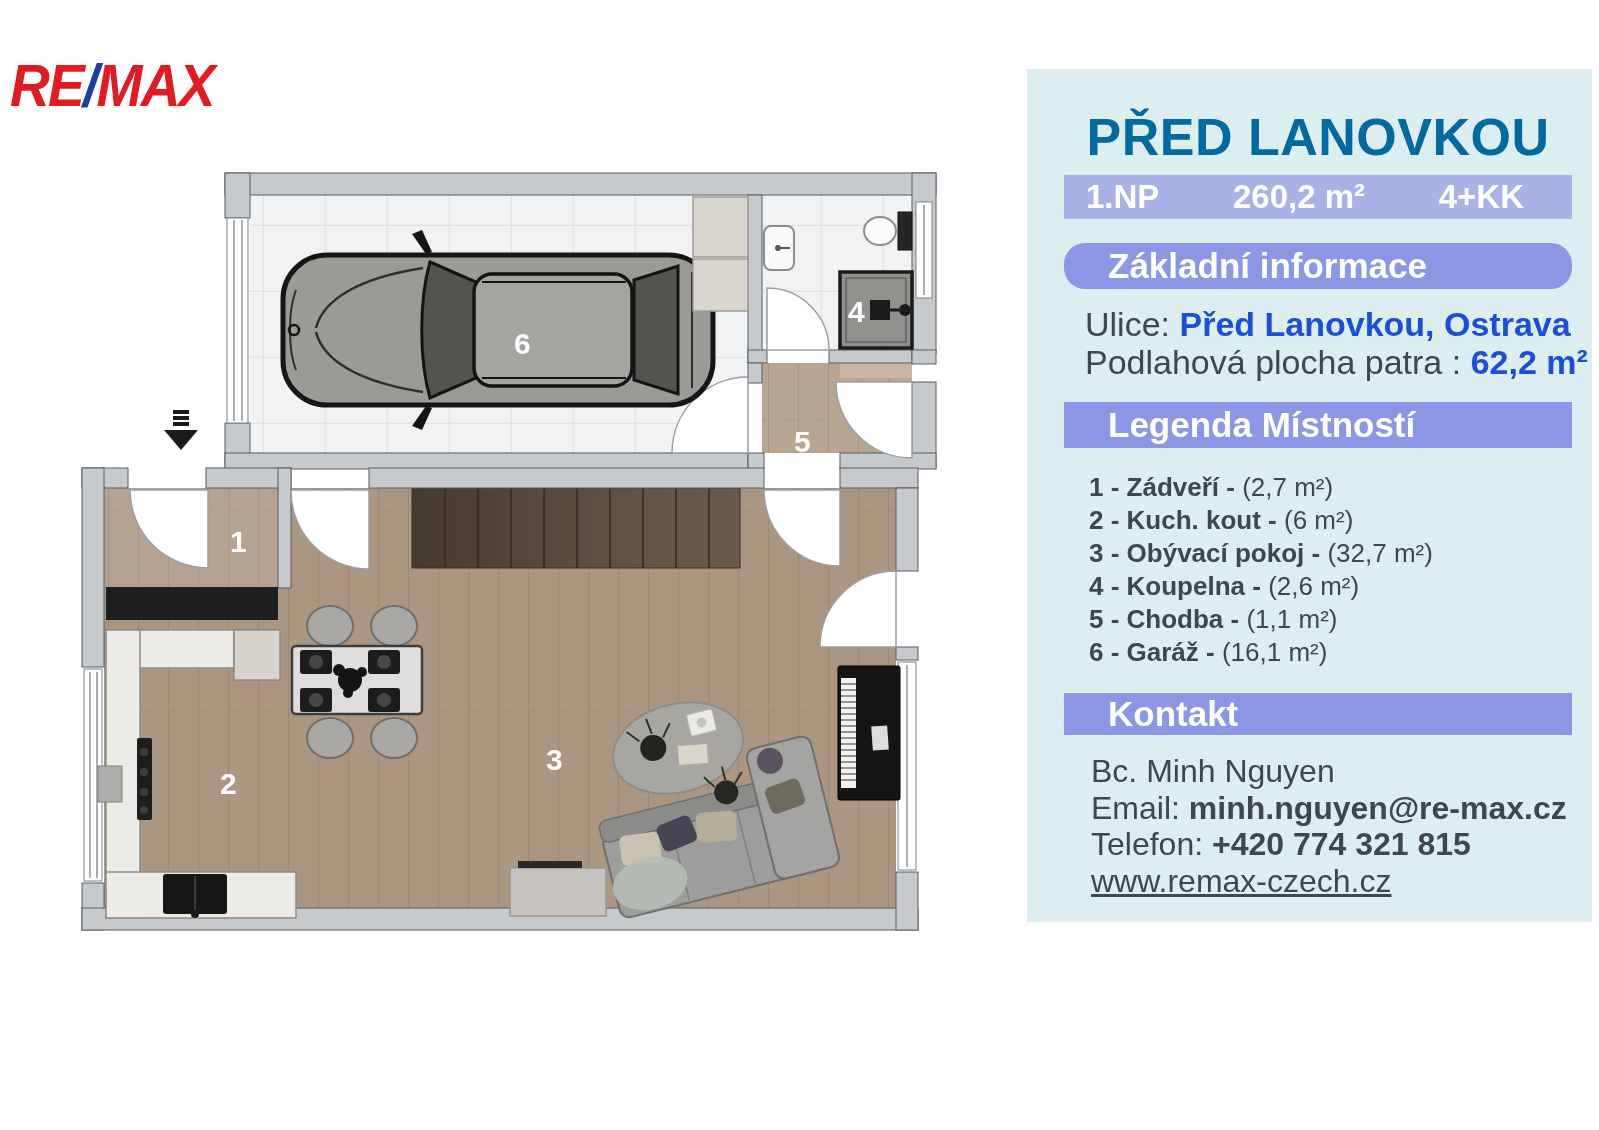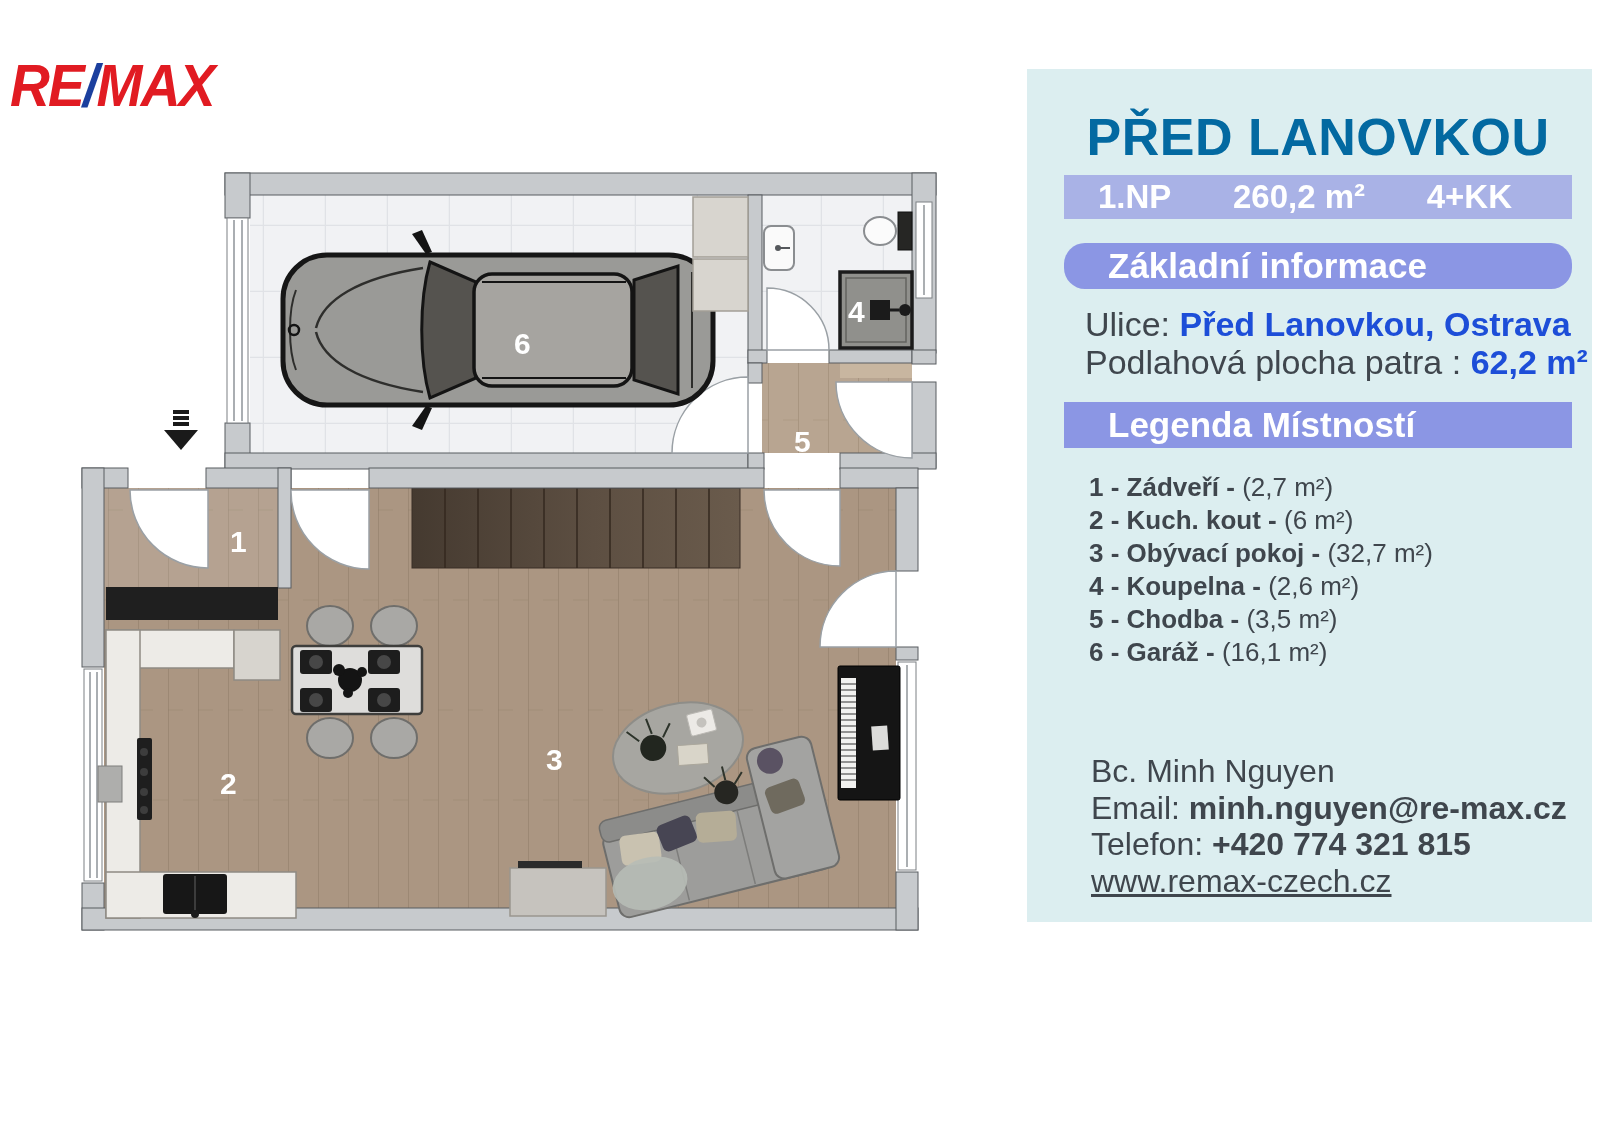--- a/index.html
+++ b/index.html
@@ -24,21 +24,21 @@
 
   
   .panel{position:absolute;left:1027px;top:69px;width:565px;height:853px;
          background:#dceef0;color:#3f464d;}
   .panel .title{position:absolute;left:37px;top:38px;width:508px;height:58px;
         text-align:center;font-size:52px;font-weight:800;color:#0369a1;
         letter-spacing:.5px;}
   .bar{position:absolute;left:37px;width:508px;display:flex;align-items:center;
        color:#ffffff;font-weight:800;}
   .bar.summary{top:106px;height:44px;background:#a9b2e6;font-size:33px;
-       justify-content:space-between;padding:12px;box-sizing:border-box;}
+       justify-content:space-between;padding:0;box-sizing:border-box;}
   .bar.summary .s-left{padding-left:22px;}
   .bar.summary .s-right{padding-right:48px;}
   .bar.header{background:#8b96e4;font-size:35px;padding-left:44px;
        box-sizing:border-box;height:46px;}
   .bar.h-basic{top:174px;border-radius:21px;}
   .bar.h-legend{top:333px;}
   .bar.h-contact{top:624px;height:42px;}
   .txtblock{position:absolute;left:58px;font-size:34px;line-height:38px;}
   .txtblock b{color:#1d4ed8;}
   .t-basic{top:236px;}
@@ -305,28 +305,29 @@
     <div class="leg-item">
       <b>3 - Obývací pokoj -</b>
       <span class="area">(32,7 m²)</span>
     </div>
     <div class="leg-item">
       <b>4 - Koupelna -</b>
       <span class="area">(2,6 m²)</span>
     </div>
     <div class="leg-item">
       <b>5 - Chodba -</b>
-      <span class="area">(3,5 m²)</span>
+      <span class="area">(1,1 m²)</span>
     </div>
     <div class="leg-item">
       <b>6 - Garáž -</b>
       <span class="area">(16,1 m²)</span>
     </div>
   </div>
 
+  <div class="bar header h-contact">Kontakt</div>
 
   <div class="contact">
     <div>Bc. Minh Nguyen</div>
     <div>
       <span>Email:</span>
       <b>minh.nguyen@re-max.cz</b>
     </div>
     <div>
       <span>Telefon:</span>
       <b>+420 774 321 815</b>

